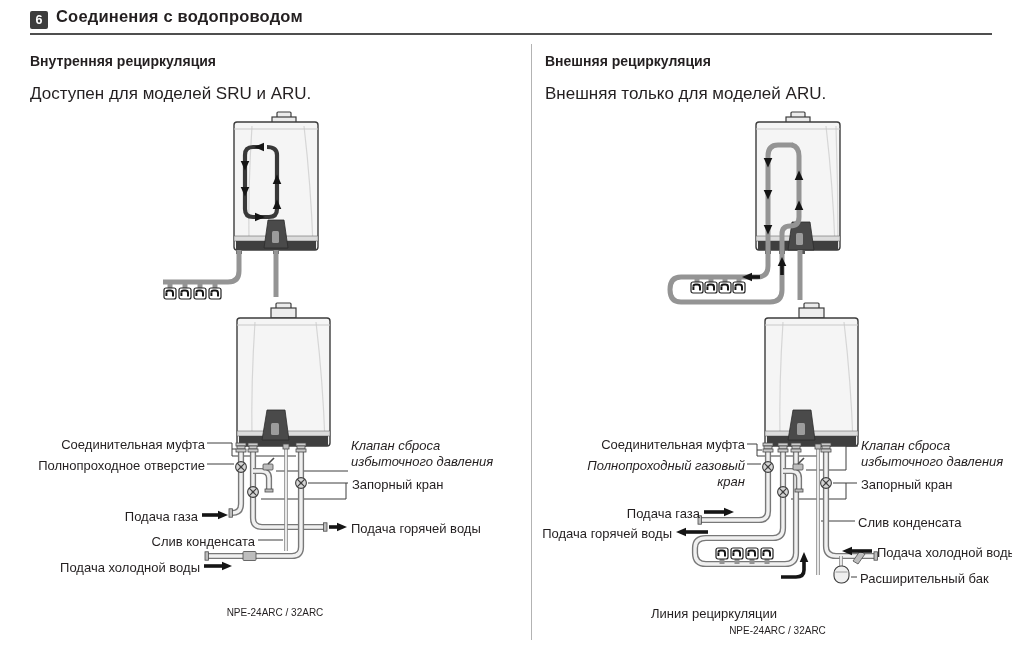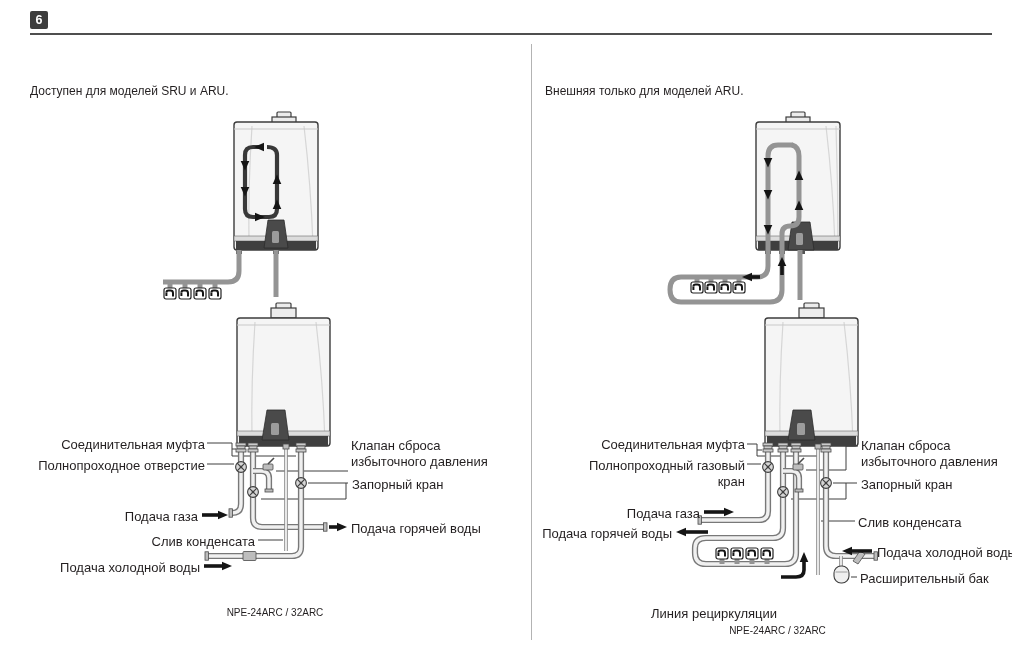--- a/index.html
+++ b/index.html
@@ -4,25 +4,25 @@
 <style>
   html,body{margin:0;padding:0;background:#fff;}
   .page{position:relative;width:1012px;height:645px;background:#ffffff;
         font-family:"Liberation Sans","DejaVu Sans",sans-serif;color:#231f20;overflow:hidden;}
   .badge{position:absolute;left:30px;top:11px;width:18px;height:18px;background:#3c3c3c;color:#fff;
          font-weight:bold;font-size:12.5px;display:flex;align-items:center;justify-content:center;border-radius:2px;}
   .title{position:absolute;left:56px;top:7px;font-size:16.5px;font-weight:bold;letter-spacing:.2px;}
   .rule{position:absolute;left:30px;top:33px;width:962px;height:2px;background:#4f4f4f;}
   .vdiv{position:absolute;left:531px;top:44px;width:1px;height:596px;background:#b3b3b3;}
   .heading{position:absolute;font-size:14px;font-weight:bold;}
-  .desc{position:absolute;font-size:12px;}
+  .desc{position:absolute;font-size:17px;}
   .caption{position:absolute;font-size:10px;text-align:center;line-height:17px;}
   .lbl{position:absolute;font-size:13px;line-height:1.2;color:#231f20;white-space:nowrap;}
   .lbl.r{text-align:right;}
-  .lbl.wrap{white-space:normal;}
+  .lbl.wrap{white-space:normal;font-style:italic;}
   svg{position:absolute;}
   
   .po{stroke:#787878;stroke-width:6.2;fill:none;}
   .pi{stroke:#f0f0f0;stroke-width:3.4;fill:none;}
   .pot{stroke:#8a8a8a;stroke-width:3.6;fill:none;}
   .pit{stroke:#ffffff;stroke-width:1.6;fill:none;}
   .gray{stroke:#949494;stroke-width:5;fill:none;}
   .loopdark{stroke:#383838;stroke-width:4.2;fill:none;}
   .ldr{stroke:#3f3f3f;stroke-width:1;fill:none;}
   .blk{stroke:#151515;stroke-width:3.6;fill:none;}
@@ -42,25 +42,28 @@
   .fs{stroke:#141414;stroke-width:2;fill:none;}
   .capf{fill:#bdbdbd;stroke:#4a4a4a;stroke-width:.8;}
   .tank{fill:#efefef;stroke:#3e3e3e;stroke-width:1.1;}
 </style>
 </head>
 <body>
 
 <div class="page">
 
   <div class="badge">6</div>
+  <div class="title">Соединения с водопроводом</div>
   <div class="rule"></div>
   <div class="vdiv"></div>
 
+  <div class="heading" style="left:30px;top:53px;">Внутренняя рециркуляция</div>
   <div class="desc" style="left:30px;top:84px;">Доступен для моделей SRU и ARU.</div>
 
+  <div class="heading" style="left:545px;top:53px;">Внешняя рециркуляция</div>
   <div class="desc" style="left:545px;top:84px;">Внешняя только для моделей ARU.</div>
 
   <svg style="left:130px;top:105px;" width="280" height="205" viewBox="130 105 280 205">
     <defs>
       <g id="fA">
         <rect x="-6" y="0" width="12" height="11" rx="2" class="fb"></rect>
         <path d="M 3 8.5 V 5 Q 3 2.6 0.2 2.6 H -1.4 Q -3.6 2.6 -3.6 4.6" class="fs"></path>
         <line x1="-3.6" y1="4.6" x2="-3.6" y2="8" class="fs"></line>
       </g>
     </defs>

